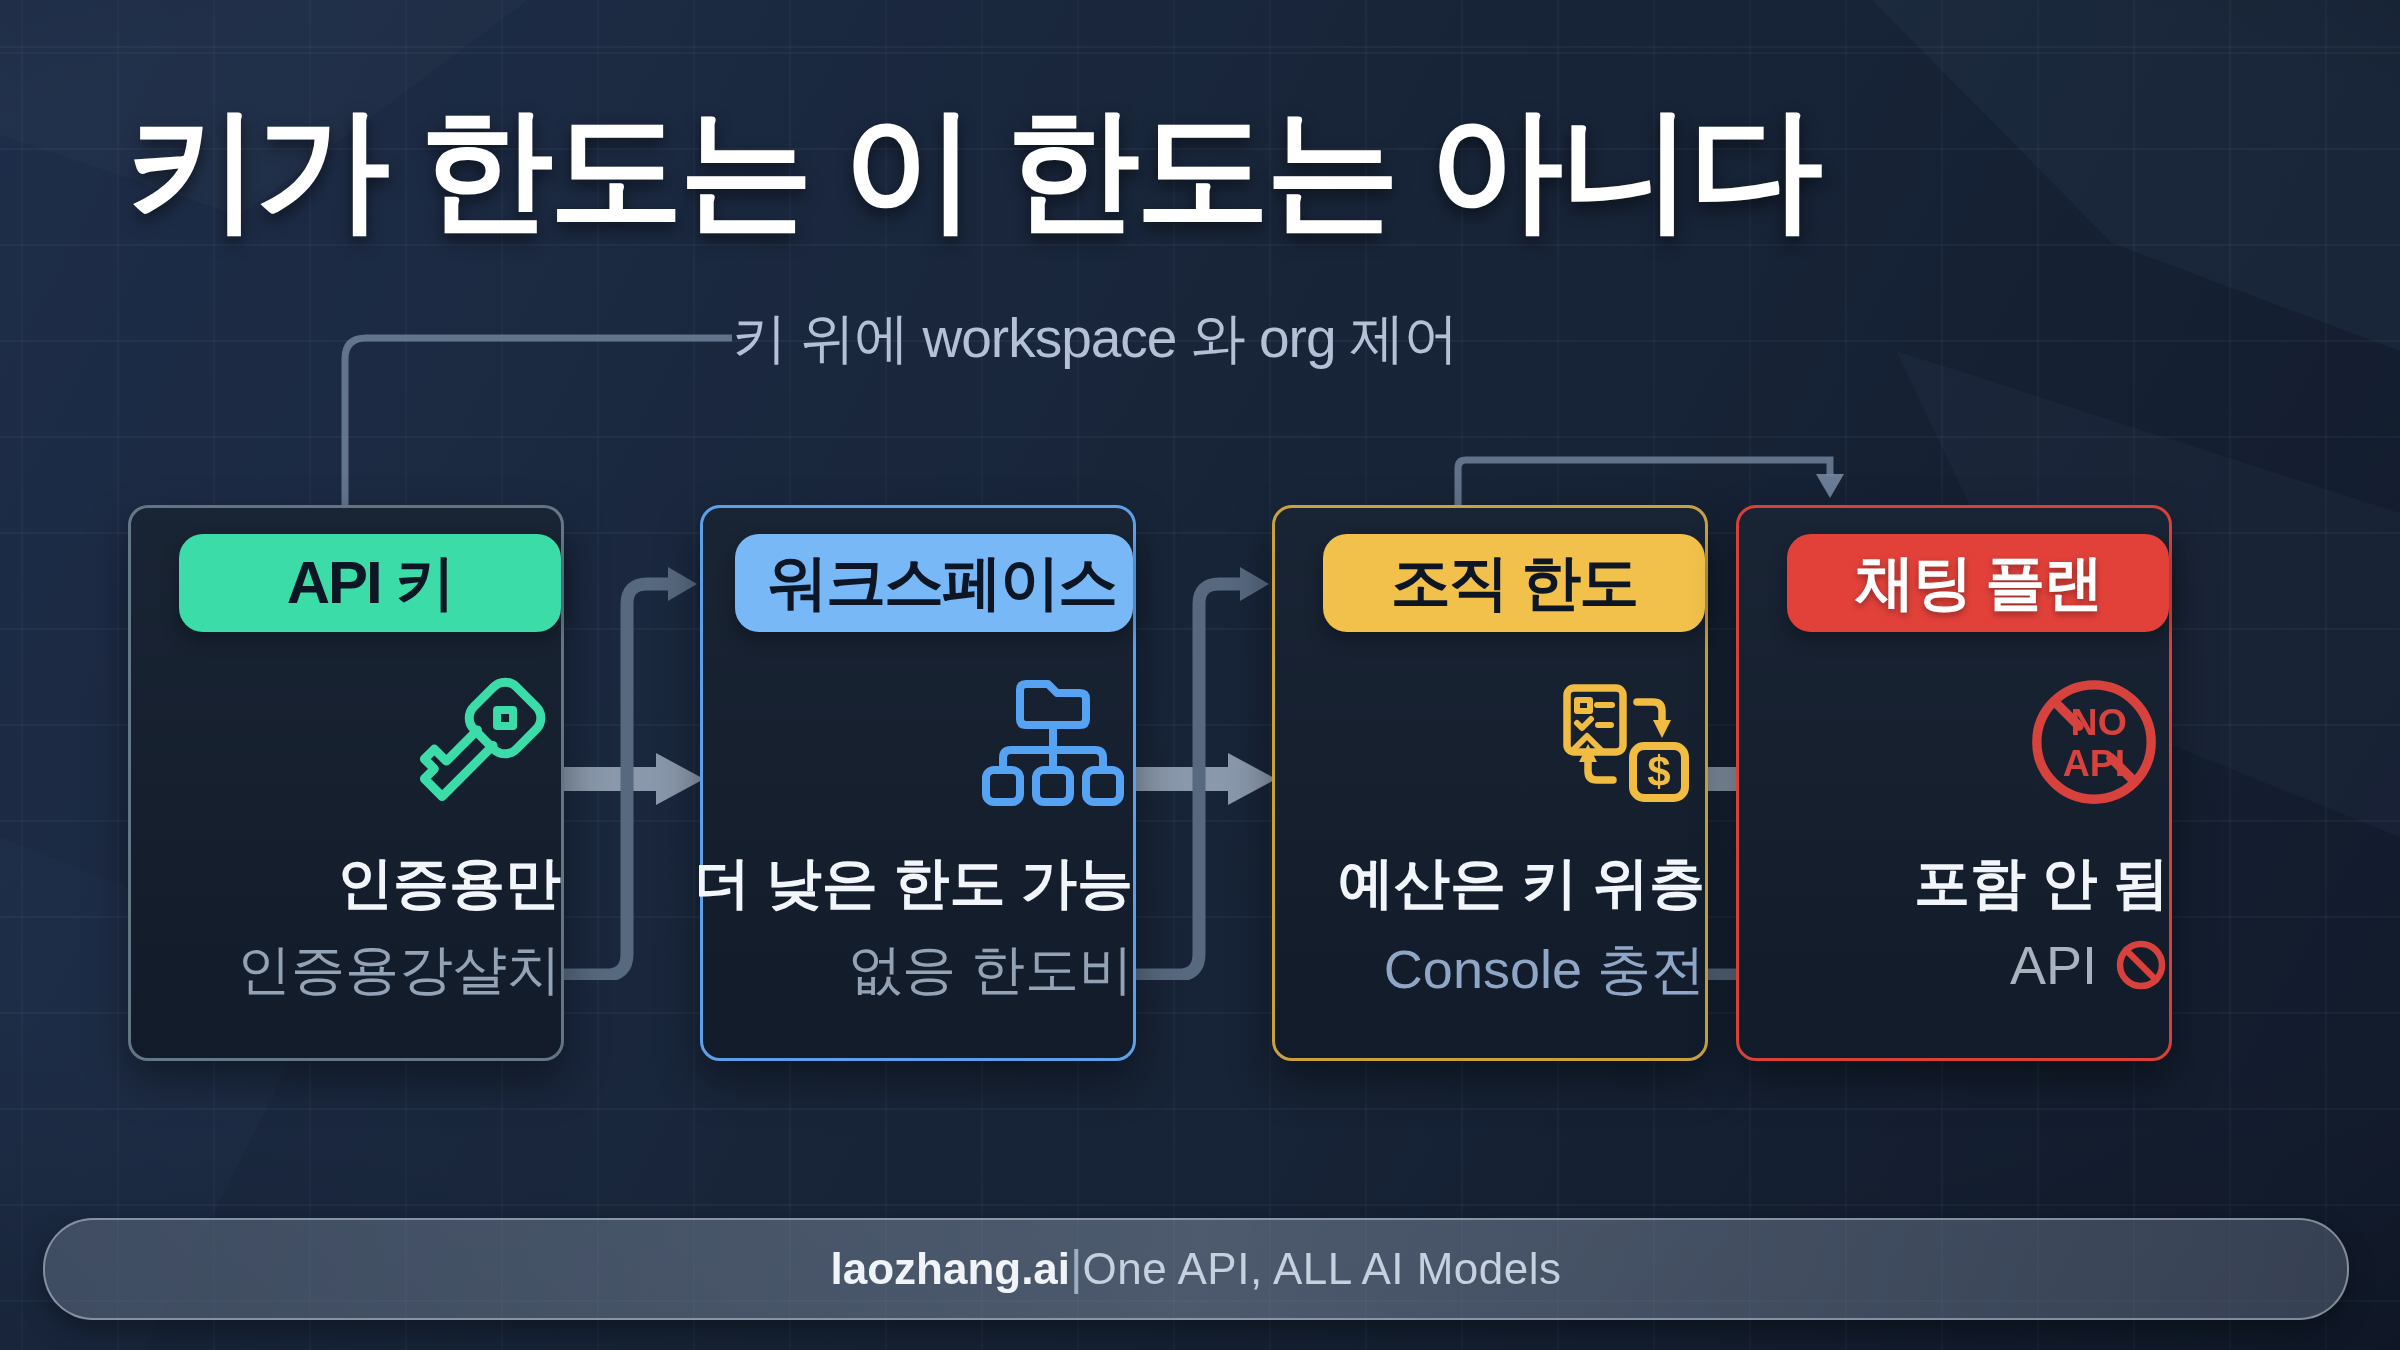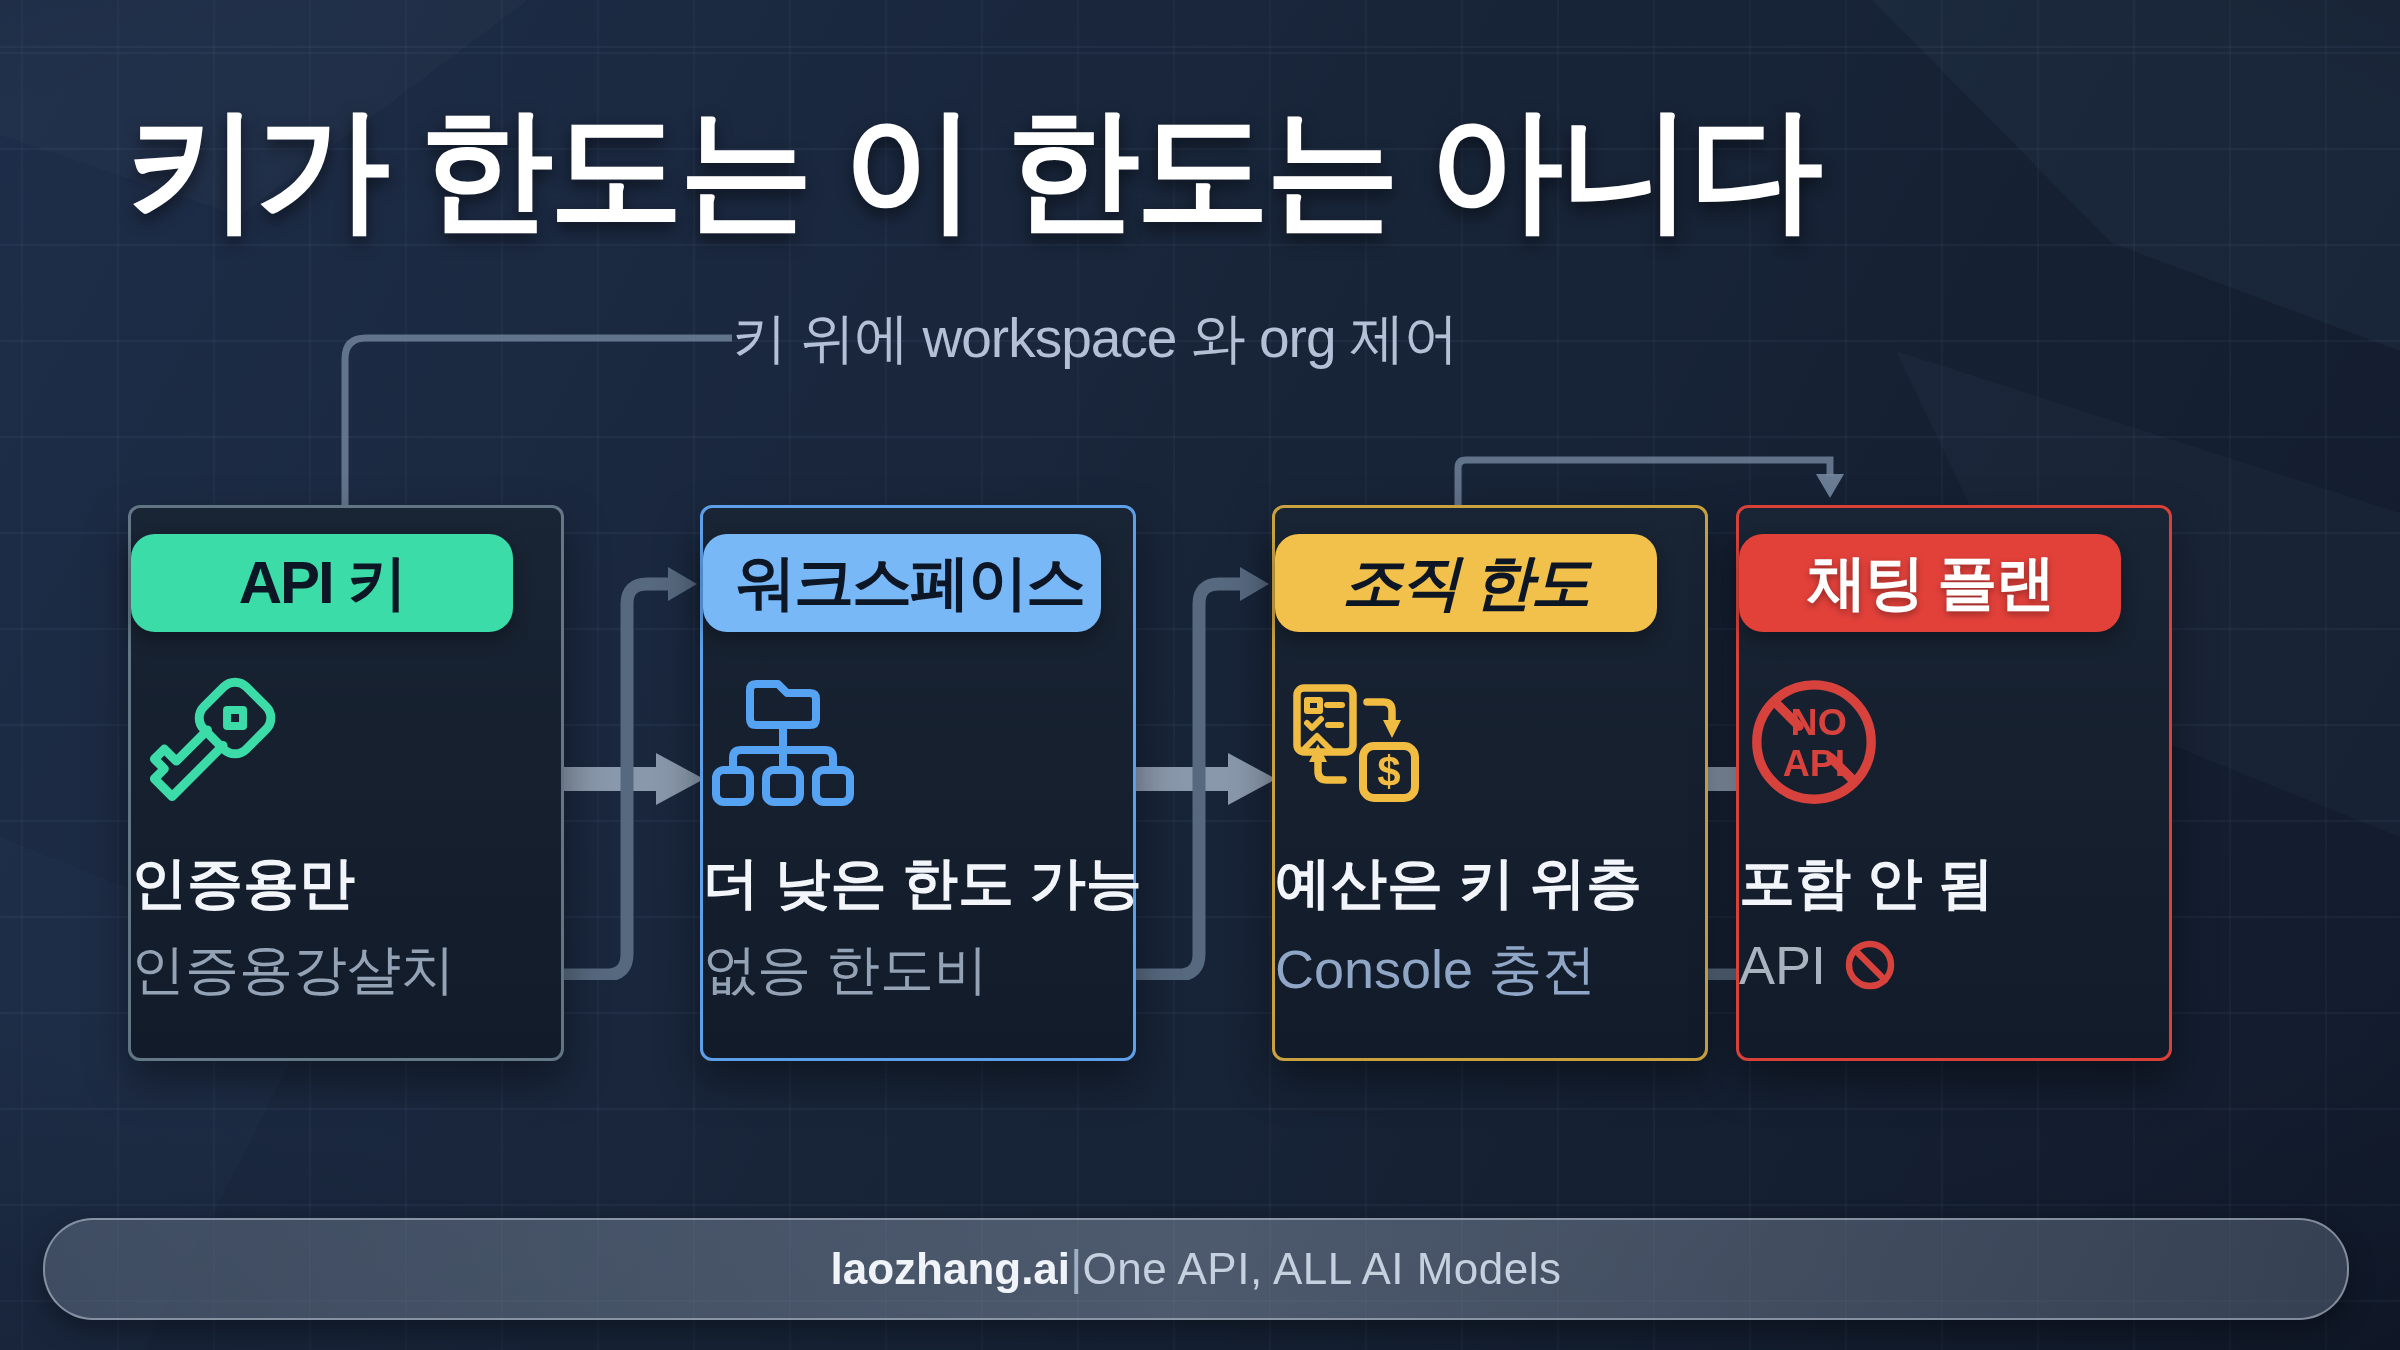--- a/index.html
+++ b/index.html
@@ -36,38 +36,38 @@
   
   .conn{position:absolute;pointer-events:none;}
   .conn path{fill:none;stroke:#57697f;stroke-width:13;}
   .conn .head{fill:#57697f;stroke:none;}
   .conn .thick-shaft{stroke:#8998ab;stroke-width:24;}
   .conn .thick-head{fill:#8998ab;stroke:none;}
   .conn.thin path{stroke:#74879f;stroke-width:7;opacity:.8;}
   .conn.thin .head{fill:#74879f;opacity:.9;}
   
   .card{
-    position:absolute;top:505px;width:430px;height:550px;border-radius:12px;
+    position:absolute;top:505px;width:430px;height:550px;border-radius:20px;
     background:linear-gradient(180deg,#192434 0%,#121b29 100%);
-    border:3px solid;display:flex;flex-direction:column;align-items:flex-start;
+    border:3px solid;display:flex;flex-direction:column;align-items:flex-end;
     box-shadow:0 20px 44px rgba(0,0,0,.4);
   }
   .card.c0{left:128px;border-color:rgba(150,176,192,.6);}
   .card.c1{left:700px;border-color:#5d9fe8;}
   .card.c2{left:1272px;border-color:#c9a23f;}
   .card.c3{left:1736px;border-color:#d84038;}
   .card-header{
     margin-top:26px;width:382px;height:98px;border-radius:24px;
     display:flex;align-items:center;justify-content:center;
     font-size:60px;font-weight:800;letter-spacing:-2px;
     box-shadow:0 8px 18px rgba(0,0,0,.3);
   }
   .c0 .card-header{background:#3bdca7;color:#0d1625;}
   .c1 .card-header{background:#79b8f7;color:#0d1625;padding-left:16px;}
-  .c2 .card-header{background:#f1c14b;color:#0d1625;font-style:italic;}
+  .c2 .card-header{background:#f1c14b;color:#0d1625;}
   .c3 .card-header{background:#e2413a;color:#ffffff;text-shadow:0 3px 7px rgba(0,0,0,.35);}
   .card-icon{margin-top:30px;height:160px;display:flex;align-items:center;justify-content:center;}
   .card-line1{margin-top:24px;font-size:56px;font-weight:700;color:#f2f5f9;white-space:nowrap;}
   .card-line2{margin-top:12px;font-size:54px;font-weight:500;color:#94a2b6;white-space:nowrap;display:flex;align-items:center;gap:16px;}
   .c2 .card-line2{color:#8fa6c6;}
   .c3 .card-line2{color:#a9b2bf;}
   
   .footer{
     position:absolute;left:43px;top:1218px;width:2302px;height:98px;border-radius:50px;
     background:linear-gradient(100deg,rgba(94,108,128,.55) 0%,rgba(132,146,166,.5) 50%,rgba(86,98,118,.55) 100%);

